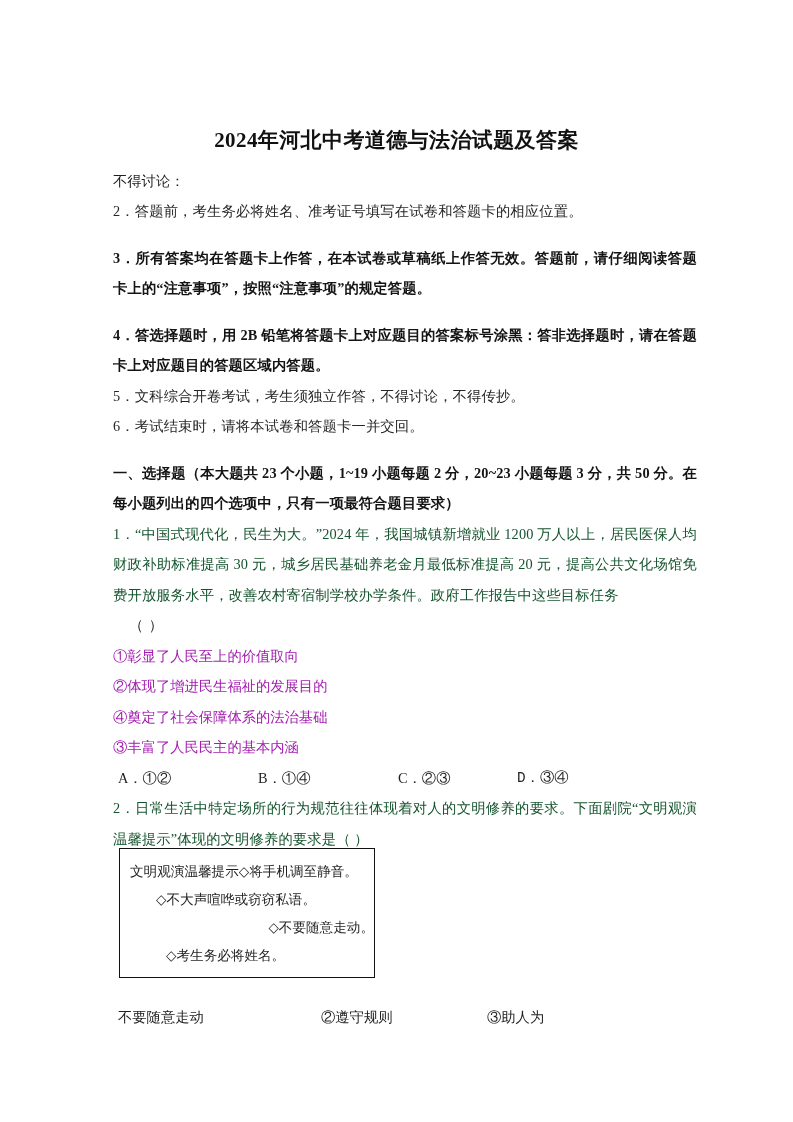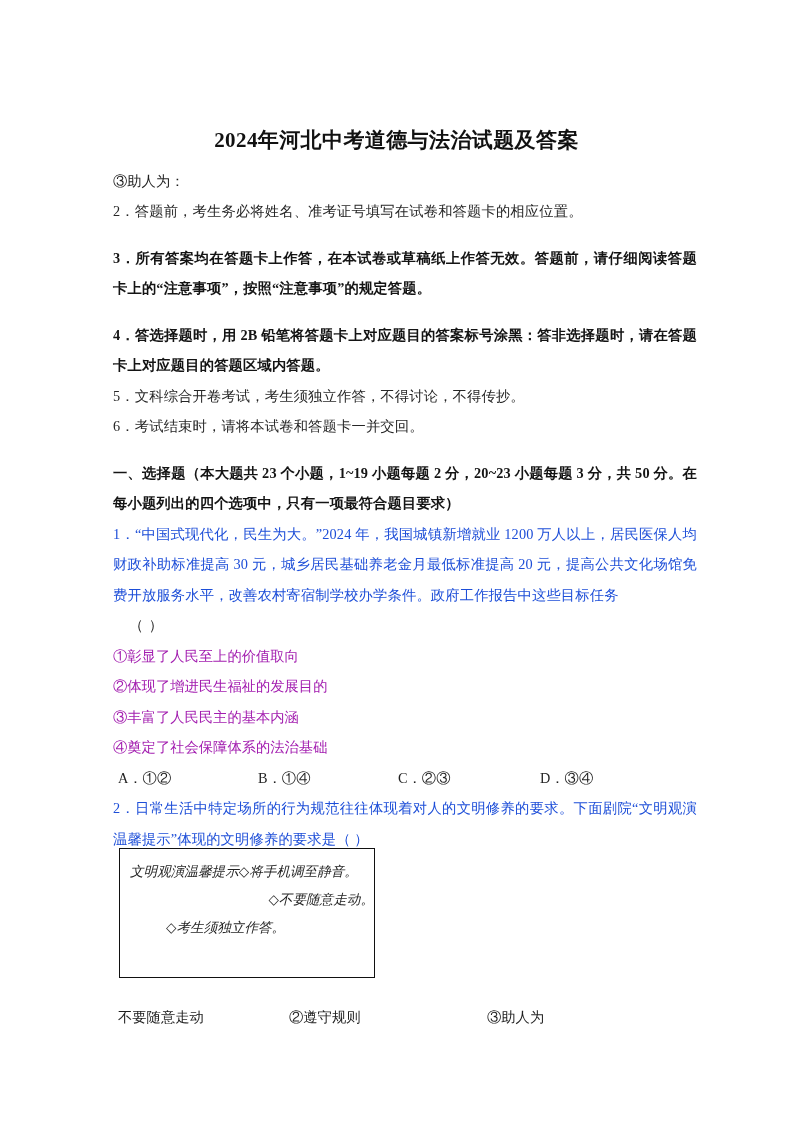--- a/index.html
+++ b/index.html
@@ -38,21 +38,21 @@
     left: 113px;
     top: 166px;
     width: 584px;
   }
   .para {
     font-size: 14.3px;
     line-height: 30.5px;
     text-align: justify;
     text-justify: inter-ideograph;
     margin: 0;
-    color: #1d4ed8;
+    color: #14532d;
     letter-spacing: 0.15px;
   }
   .para.strong {
     font-weight: bold;
     color: #141414;
     margin-top: 16px;
   }
   .para.semi {
     color: #262626;
   }
@@ -84,46 +84,45 @@
     color: #1f1f1f;
   }
   .choice-row span {
     position: absolute;
     top: 0;
     white-space: nowrap;
   }
   .choice-row span:nth-child(1) { left: 5px; }
   .choice-row span:nth-child(2) { left: 145px; }
   .choice-row span:nth-child(3) { left: 285px; }
-  .choice-row span:nth-child(4) { left: 427px; }
+  .choice-row span:nth-child(4) { left: 404px; font-family: Liberation Mono, monospace; }
   .tri-row {
     position: relative;
     height: 30px;
     font-size: 14.3px;
     line-height: 30px;
     color: #1f1f1f;
   }
   .tri-row span {
     position: absolute;
     top: 0;
     white-space: nowrap;
   }
   .tri-row span:nth-child(1) { left: 5px; }
-  .tri-row span:nth-child(2) { left: 176px; }
+  .tri-row span:nth-child(2) { left: 208px; }
   .tri-row span:nth-child(3) { left: 374px; }
   .notice-box {
     position: absolute;
     left: 119px;
     top: 848px;
     width: 256px;
     height: 130px;
     border: 1.6px solid #111;
     box-sizing: border-box;
     background: #fff;
-    font-style: italic;
   }
   .notice-box-inner {
     padding-top: 9px;
   }
   .nb-line {
     font-size: 13.6px;
     line-height: 28px;
     margin: 0;
     color: #1f1f1f;
     white-space: nowrap;
@@ -146,21 +145,21 @@
 </style>
 </head>
 <body>
 
 <div class="page">
 
   <div class="doc-title">2024年河北中考道德与法治试题及答案</div>
 
   <div class="body-block">
 
-    <p class="notice-head">③助人为：</p>
+    <p class="notice-head">不得讨论：</p>
 
 
     <p class="para semi">2．答题前，考生务必将姓名、准考证号填写在试卷和答题卡的相应位置。</p>
 
     <p class="para strong">3．所有答案均在答题卡上作答，在本试卷或草稿纸上作答无效。答题前，请仔细阅读答题卡上的“注意事项”，按照“注意事项”的规定答题。</p>
 
     <p class="para strong">4．答选择题时，用 2B 铅笔将答题卡上对应题目的答案标号涂黑：答非选择题时，请在答题卡上对应题目的答题区域内答题。</p>
 
     <p class="para semi">5．文科综合开卷考试，考生须独立作答，不得讨论，不得传抄。</p>
 
@@ -169,23 +168,23 @@
     <p class="para strong">一、选择题（本大题共 23 个小题，1~19 小题每题 2 分，20~23 小题每题 3 分，共 50 分。在每小题列出的四个选项中，只有一项最符合题目要求）</p>
 
     <p class="para">1．“中国式现代化，民生为大。”2024 年，我国城镇新增就业 1200 万人以上，居民医保人均财政补助标准提高 30 元，城乡居民基础养老金月最低标准提高 20 元，提高公共文化场馆免费开放服务水平，改善农村寄宿制学校办学条件。政府工作报告中这些目标任务</p>
 
     <p class="blank-paren">（            ）</p>
 
     <p class="opt-line">①彰显了人民至上的价值取向</p>
 
     <p class="opt-line">②体现了增进民生福祉的发展目的</p>
 
+    <p class="opt-line">④奠定了社会保障体系的法治基础</p>
+
     <p class="opt-line">③丰富了人民民主的基本内涵</p>
-
-    <p class="opt-line">④奠定了社会保障体系的法治基础</p>
 
     <div class="choice-row">
       <span>A．①②</span>
       <span>B．①④</span>
       <span>C．②③</span>
       <span>D．③④</span>
     </div>
 
     <p class="para">2．日常生活中特定场所的行为规范往往体现着对人的文明修养的要求。下面剧院“文明观演温馨提示”体现的文明修养的要求是（            ）</p>
 
@@ -195,20 +194,21 @@
       <span>不要随意走动</span>
       <span>②遵守规则</span>
       <span>③助人为</span>
     </div>
 
   </div>
 
   <div class="notice-box">
     <div class="notice-box-inner">
       <p class="nb-line i0">文明观演温馨提示◇将手机调至静音。</p>
+      <p class="nb-line i1">◇不大声喧哗或窃窃私语。</p>
       <p class="nb-line i2">◇不要随意走动。</p>
-      <p class="nb-line i3">◇考生须独立作答。</p>
+      <p class="nb-line i3">◇考生务必将姓名。</p>
     </div>
   </div>
 
   <div class="footer">有渔有礼 https://www.nzxwl.net</div>
 
 </div>
 
 </body></html>

